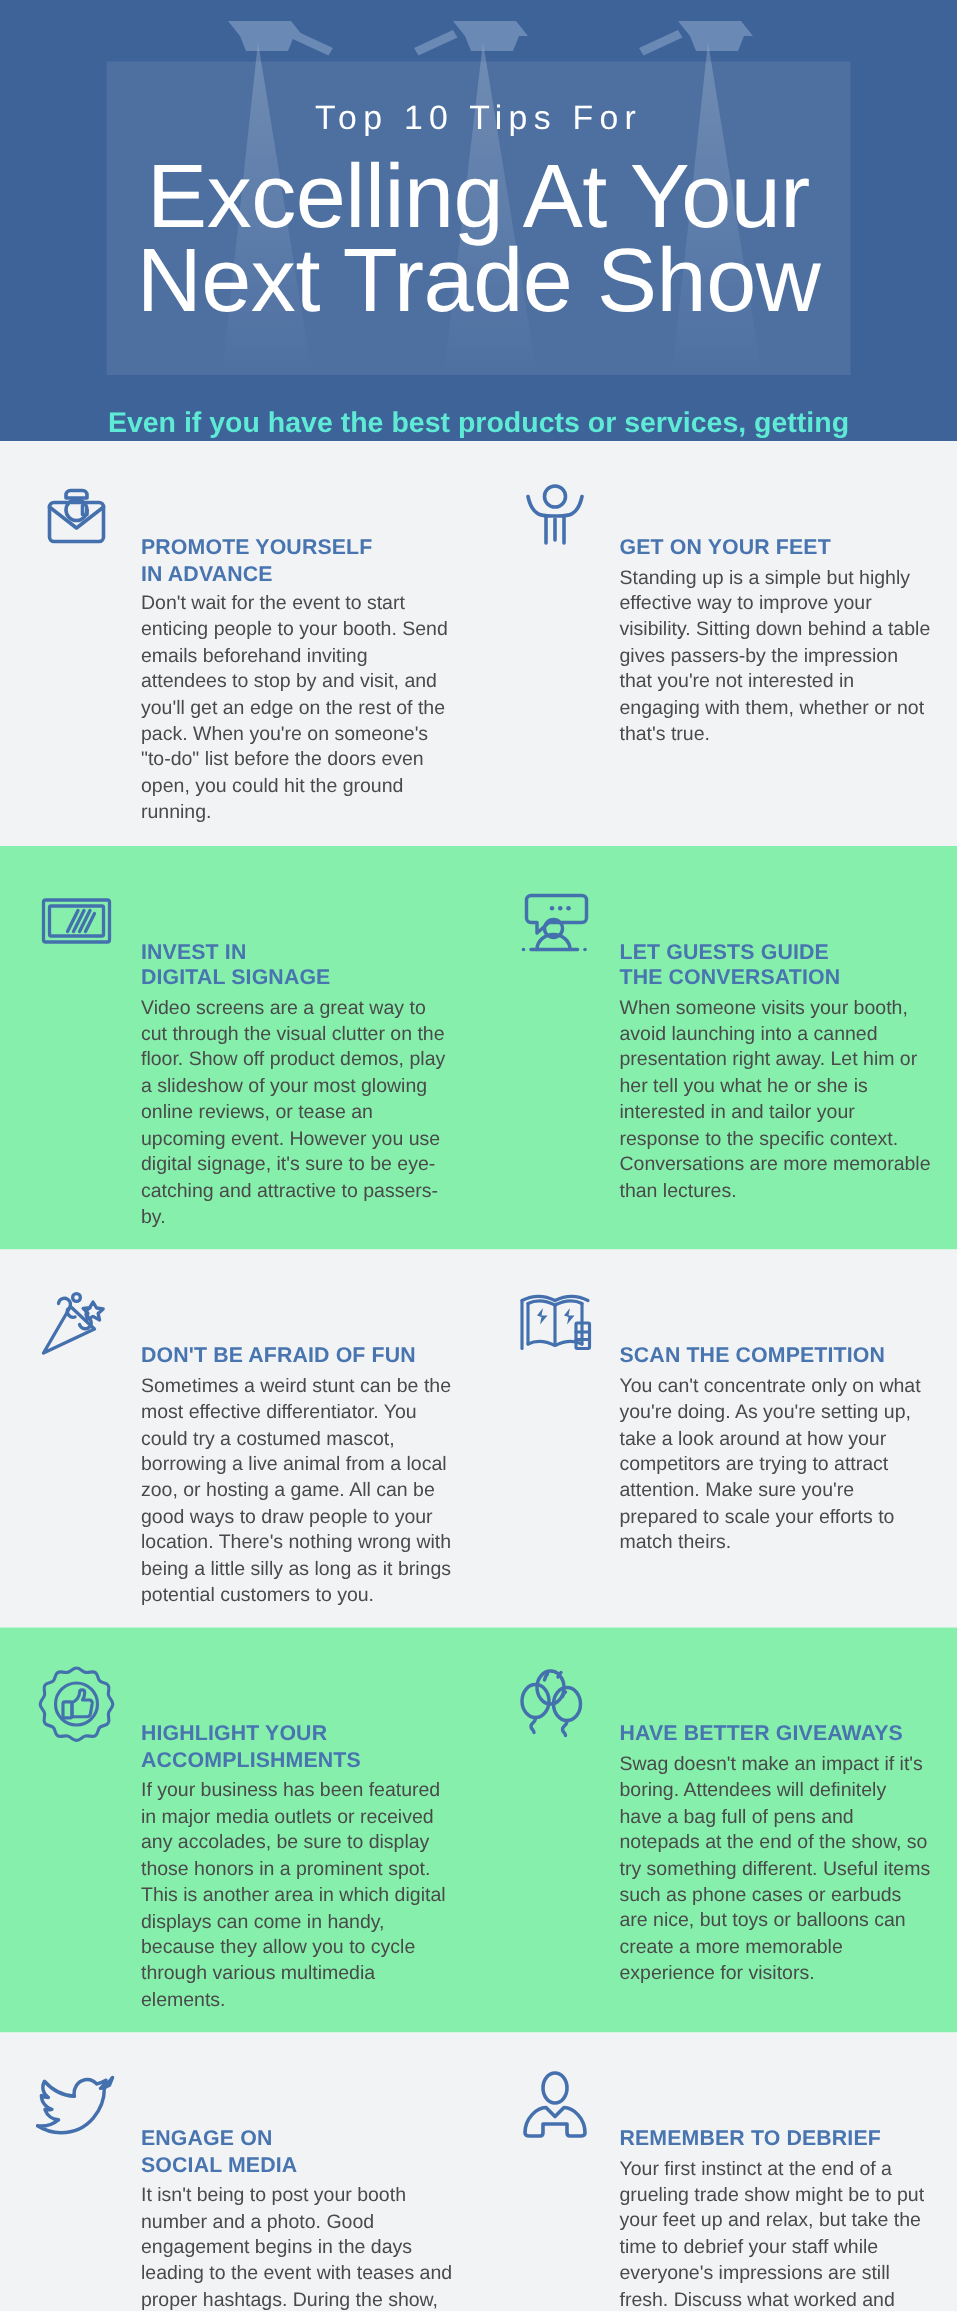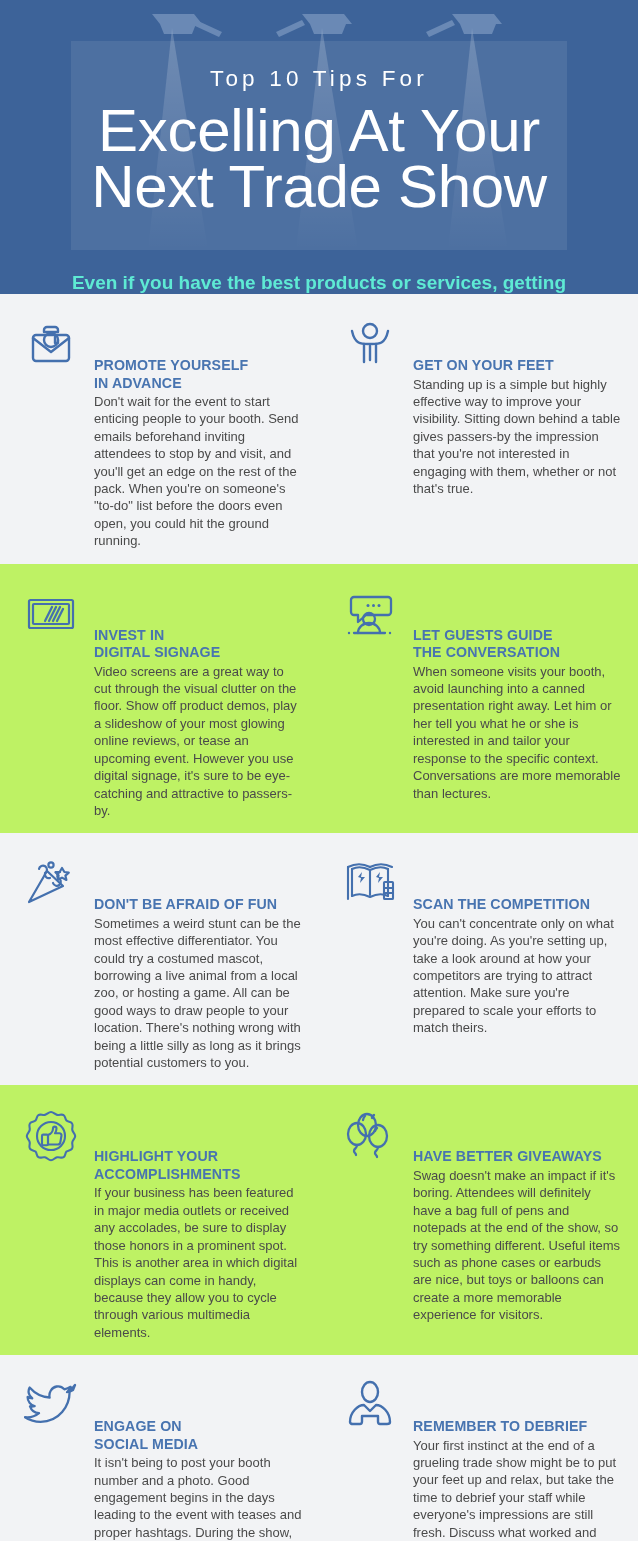--- a/index.html
+++ b/index.html
@@ -84,21 +84,21 @@
 
   
   .rows { width: 638px; }
 
   .row {
     display: flex;
     width: 638px;
     padding: 18px 0 14px 0;
   }
   .row.shade-a { background: #f2f3f5; }
-  .row.shade-b { background: #bef264; }
+  .row.shade-b { background: #86efac; }
 
   .tip {
     width: 319px;
     display: flex;
     align-items: flex-start;
     padding-left: 20px;
     padding-right: 16px;
   }
 
   .tip-icon {

